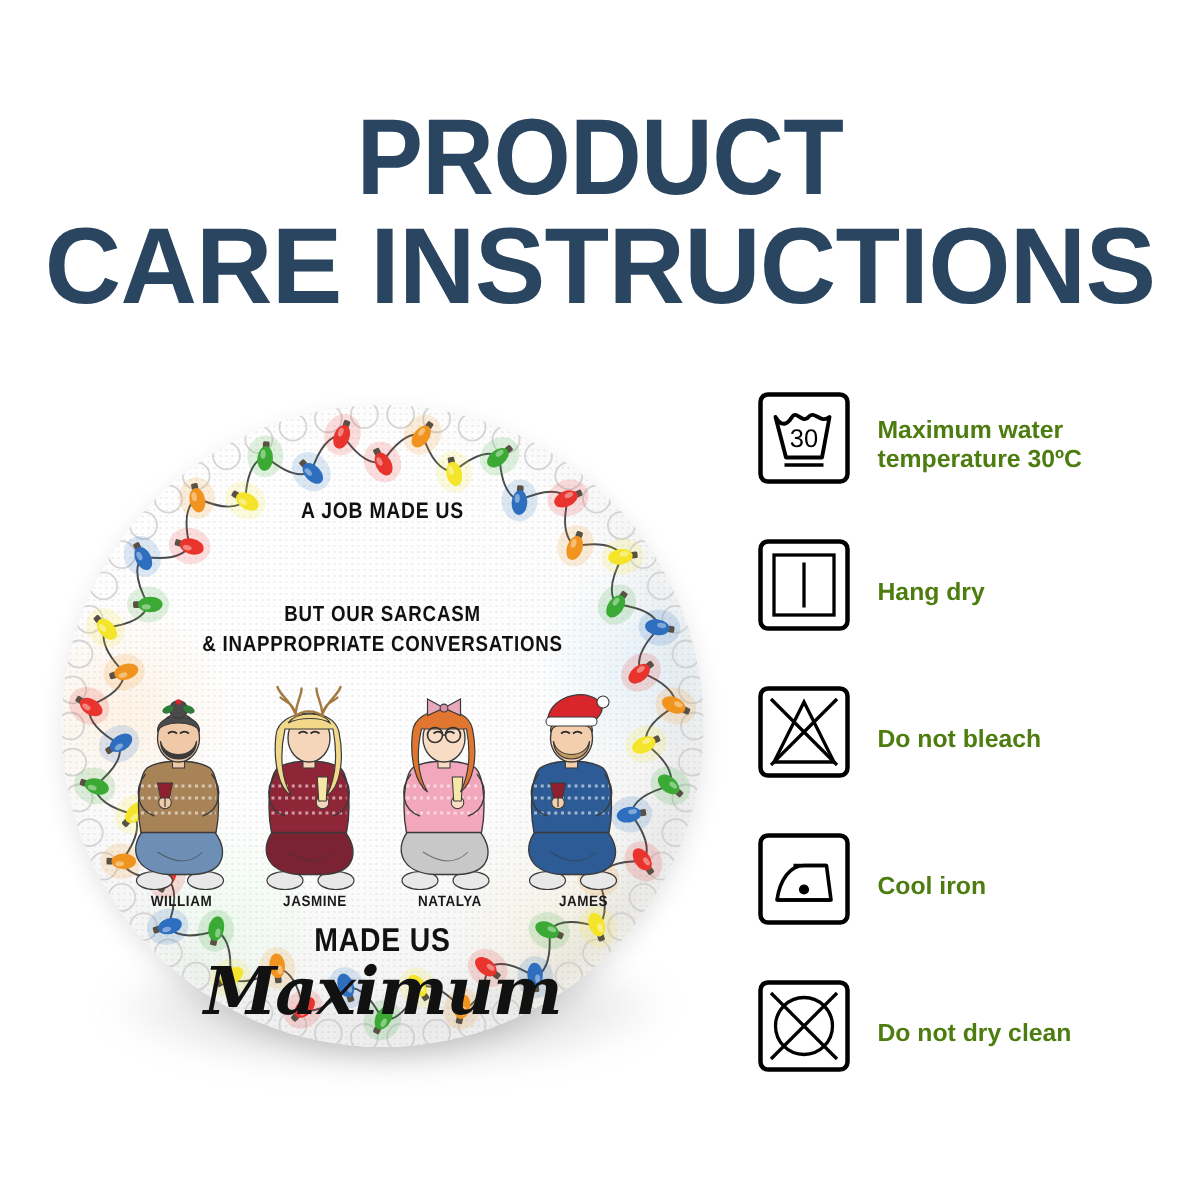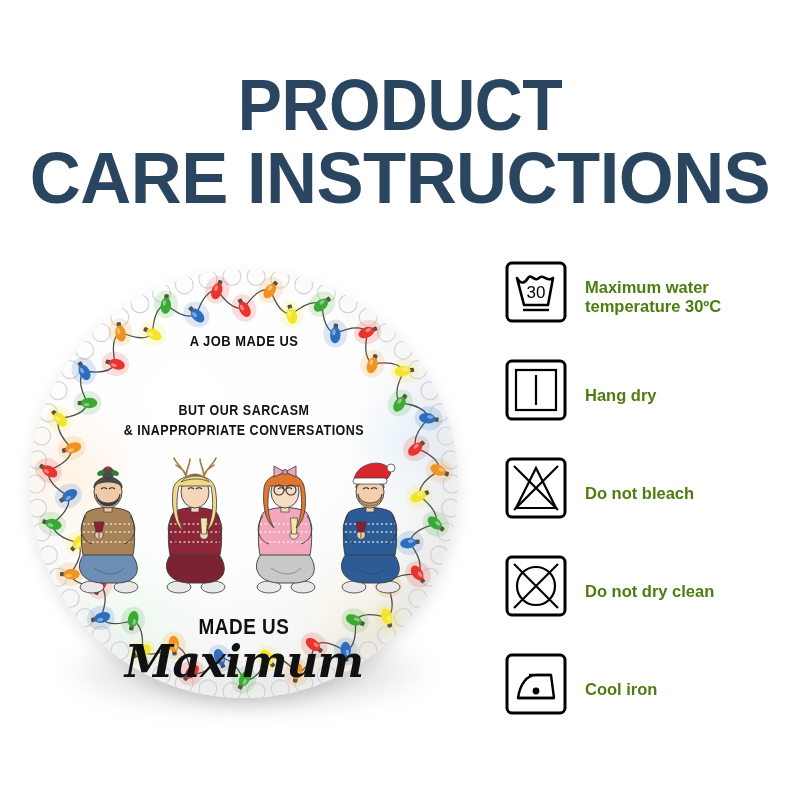--- a/index.html
+++ b/index.html
@@ -40,21 +40,21 @@
   }
   #title-line-2 {
     font-size: 72px;
     transform: scaleX(0.98);
     margin-top: 2px;
   }
 
   
   #pillow-wrap {
     position: absolute;
-    left: 22px;
+    left: 33px;
     top: 222px;
     width: 446px;
     height: 446px;
   }
   #pillow-shadow {
     position: absolute;
     left: 40px;
     top: 360px;
     width: 370px;
     height: 90px;
@@ -652,20 +652,26 @@
             <path d="M -7 33 q 3 -2.5 6 0" fill="none" stroke="#2b2b2b" stroke-width="1.1"></path>
             <path d="M 1 33 q 3 -2.5 6 0" fill="none" stroke="#2b2b2b" stroke-width="1.1"></path>
             <path d="M -14 32 C -15 18 15 18 14 32 C 12 24 -12 24 -14 32 Z" fill="#caa06a" stroke="#3a3a3a" stroke-width="0.8"></path>
             <path d="M -12 38 C -12 54 12 54 12 38 C 10 50 -10 50 -12 38 Z" fill="#c79a62" stroke="#3a3a3a" stroke-width="0.8"></path>
             <path d="M -16 24 C -14 6 14 2 20 14 C 22 18 18 22 16 24 Z" fill="#d8262c" stroke="#3a3a3a" stroke-width="0.8"></path>
             <rect x="-17" y="22" width="34" height="6" rx="3" fill="#ffffff" stroke="#3a3a3a" stroke-width="0.7"></rect>
             <circle cx="21" cy="12" r="4" fill="#ffffff" stroke="#3a3a3a" stroke-width="0.7"></circle>
           </g>
         </svg>
 
+      <div id="names-row">
+          <div class="person-name">WILLIAM</div>
+          <div class="person-name">JASMINE</div>
+          <div class="person-name">NATALYA</div>
+          <div class="person-name">JAMES</div>
+        </div>
 
       <div class="pillow-text cond-bold" id="line-made-us">MADE US</div>
       <div class="pillow-text script" id="line-friends">Maximum</div>
     </div>
   </div>
 
   <div id="care-list">
       <div class="care-row">
         <div class="care-icon-box"><svg viewBox="0 0 62 62" width="62" height="62">
             <rect x="2" y="2" width="58" height="58" rx="5" fill="#fff" stroke="#000000" stroke-width="3"></rect>
@@ -689,31 +695,31 @@
             <rect x="2" y="2" width="58" height="58" rx="5" fill="#fff" stroke="#000000" stroke-width="3"></rect>
             <path d="M 31 11 L 51 51 L 11 51 Z" fill="none" stroke="#000000" stroke-width="2.2"></path>
             <line x1="9" y1="9" x2="53" y2="53" stroke="#000000" stroke-width="2.2"></line>
             <line x1="53" y1="9" x2="9" y2="53" stroke="#000000" stroke-width="2.2"></line>
           </svg></div>
         <div class="care-label">Do not bleach</div>
       </div>
       <div class="care-row">
         <div class="care-icon-box"><svg viewBox="0 0 62 62" width="62" height="62">
             <rect x="2" y="2" width="58" height="58" rx="5" fill="#fff" stroke="#000000" stroke-width="3"></rect>
-            <circle cx="31" cy="31" r="19" fill="none" stroke="#000000" stroke-width="2.2"></circle>
-            <line x1="9" y1="9" x2="53" y2="53" stroke="#000000" stroke-width="2.2"></line>
-            <line x1="53" y1="9" x2="9" y2="53" stroke="#000000" stroke-width="2.2"></line>
-          </svg></div>
-        <div class="care-label">Do not dry clean</div>
-      </div>
-      <div class="care-row">
-        <div class="care-icon-box"><svg viewBox="0 0 62 62" width="62" height="62">
-            <rect x="2" y="2" width="58" height="58" rx="5" fill="#fff" stroke="#000000" stroke-width="3"></rect>
             <path d="M 13 45 C 15 31 22 22 31 22 L 46 22 L 49 45 Z" fill="none" stroke="#000000" stroke-width="2.4" stroke-linejoin="round"></path>
             <line x1="13" y1="45" x2="49" y2="45" stroke="#000000" stroke-width="2.4"></line>
             <line x1="24" y1="22" x2="46" y2="22" stroke="#000000" stroke-width="2.4"></line>
             <circle cx="31" cy="38" r="3.4" fill="#000000"></circle>
           </svg></div>
         <div class="care-label">Cool iron</div>
       </div>
+      <div class="care-row">
+        <div class="care-icon-box"><svg viewBox="0 0 62 62" width="62" height="62">
+            <rect x="2" y="2" width="58" height="58" rx="5" fill="#fff" stroke="#000000" stroke-width="3"></rect>
+            <circle cx="31" cy="31" r="19" fill="none" stroke="#000000" stroke-width="2.2"></circle>
+            <line x1="9" y1="9" x2="53" y2="53" stroke="#000000" stroke-width="2.2"></line>
+            <line x1="53" y1="9" x2="9" y2="53" stroke="#000000" stroke-width="2.2"></line>
+          </svg></div>
+        <div class="care-label">Do not dry clean</div>
+      </div>
     </div>
 
 </div>
 
 </body></html>

